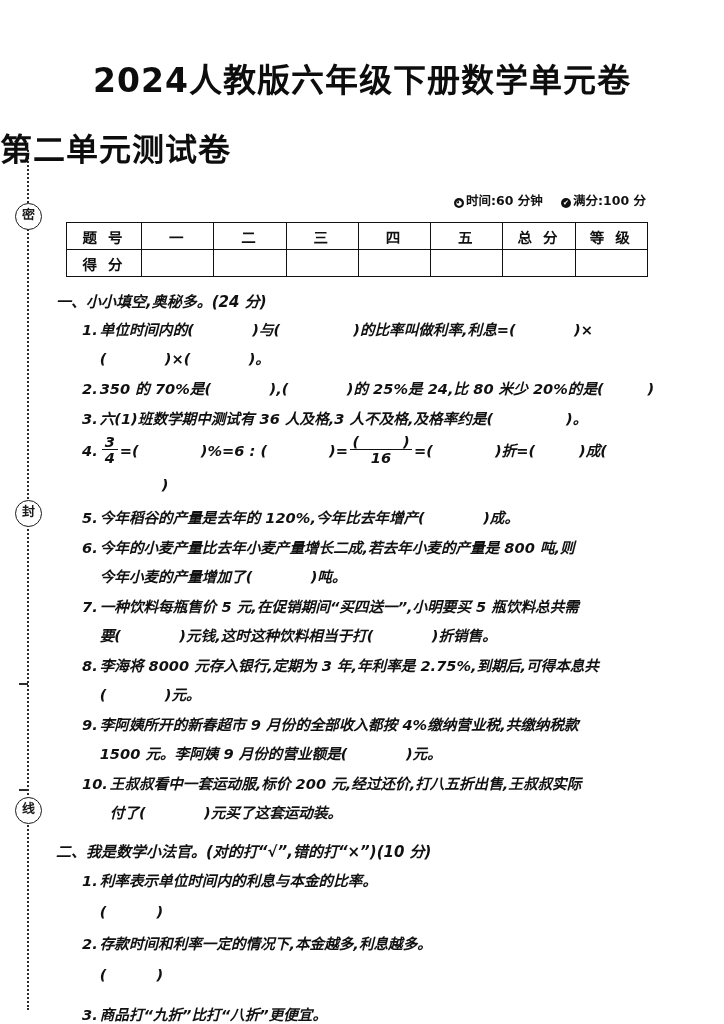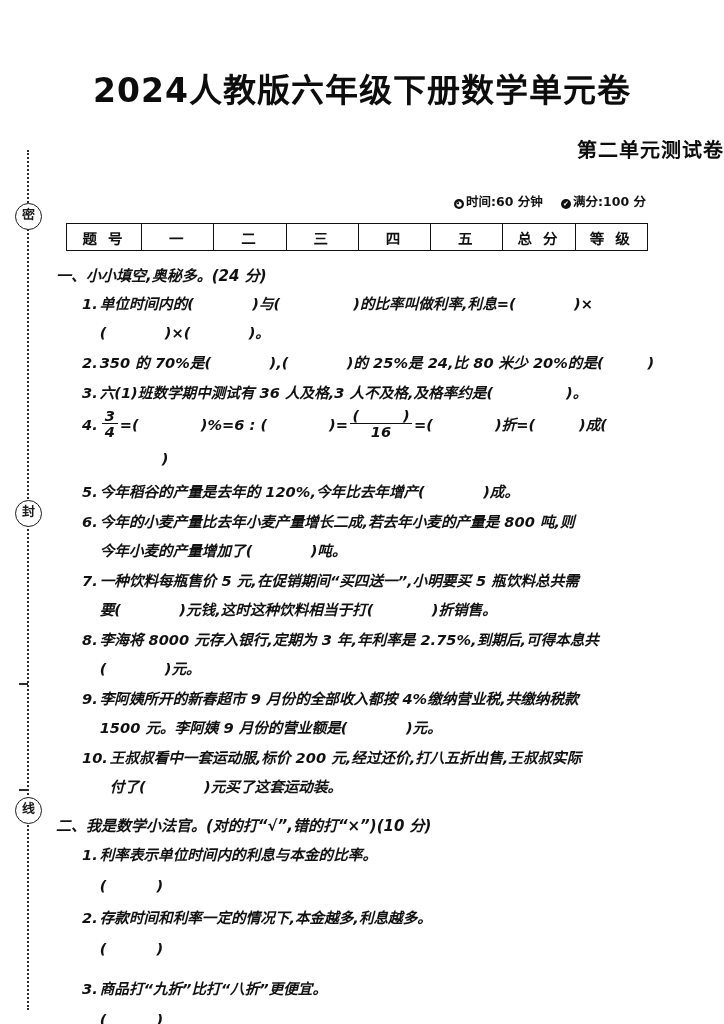--- a/index.html
+++ b/index.html
@@ -58,47 +58,47 @@
     width: 9px;
     height: 0;
     border-top: 2px solid #2b2b2b;
   }
   .seal-tick.t1 { top: 683px; }
   .seal-tick.t2 { top: 789px; }
 
   
   .page {
     position: absolute;
-    left: 0; top: 12px;
+    left: 0; top: 2px;
     width: 724px;
     height: 728px;
   }
 
   .title-main {
     margin: 0;
     padding-top: 52px;
     text-align: center;
     font-size: 33px;
     font-weight: 700;
     letter-spacing: 1px;
     font-family: "DejaVu Sans", "Liberation Sans", sans-serif;
     color: #0d0d0d;
   }
   .title-sub {
     margin: 0;
     padding-top: 22px;
-    text-align: right;
-    font-size: 20px;
+    text-align: left;
+    font-size: 32px;
     font-weight: 700;
     letter-spacing: 1px;
     color: #0d0d0d;
   }
 
   .meta-row {
-    margin: 28px 78px 0 0;
+    margin: 20px 78px 0 0;
     text-align: right;
     font-size: 12.5px;
     font-weight: 700;
     color: #111;
     padding-left: 38px;
   }
   .meta-item { display: inline-block; margin-left: 14px; white-space: nowrap; }
   .meta-icon {
     display: inline-block;
     width: 10px; height: 10px;
@@ -210,20 +210,30 @@
         <tr>
           <td class="lead">题 号</td>
           <td>一</td>
           <td>二</td>
           <td>三</td>
           <td>四</td>
           <td>五</td>
           <td>总 分</td>
           <td>等 级</td>
         </tr>
+        <tr>
+          <td class="lead">得 分</td>
+          <td></td>
+          <td></td>
+          <td></td>
+          <td></td>
+          <td></td>
+          <td></td>
+          <td></td>
+        </tr>
       </tbody>
     </table>
   </div>
 
   <div class="content">
 
     <div class="sec-head">一、小小填空,奥秘多。(24 分)</div>
 
     <div class="q">
       <span class="q-num">1.</span>

